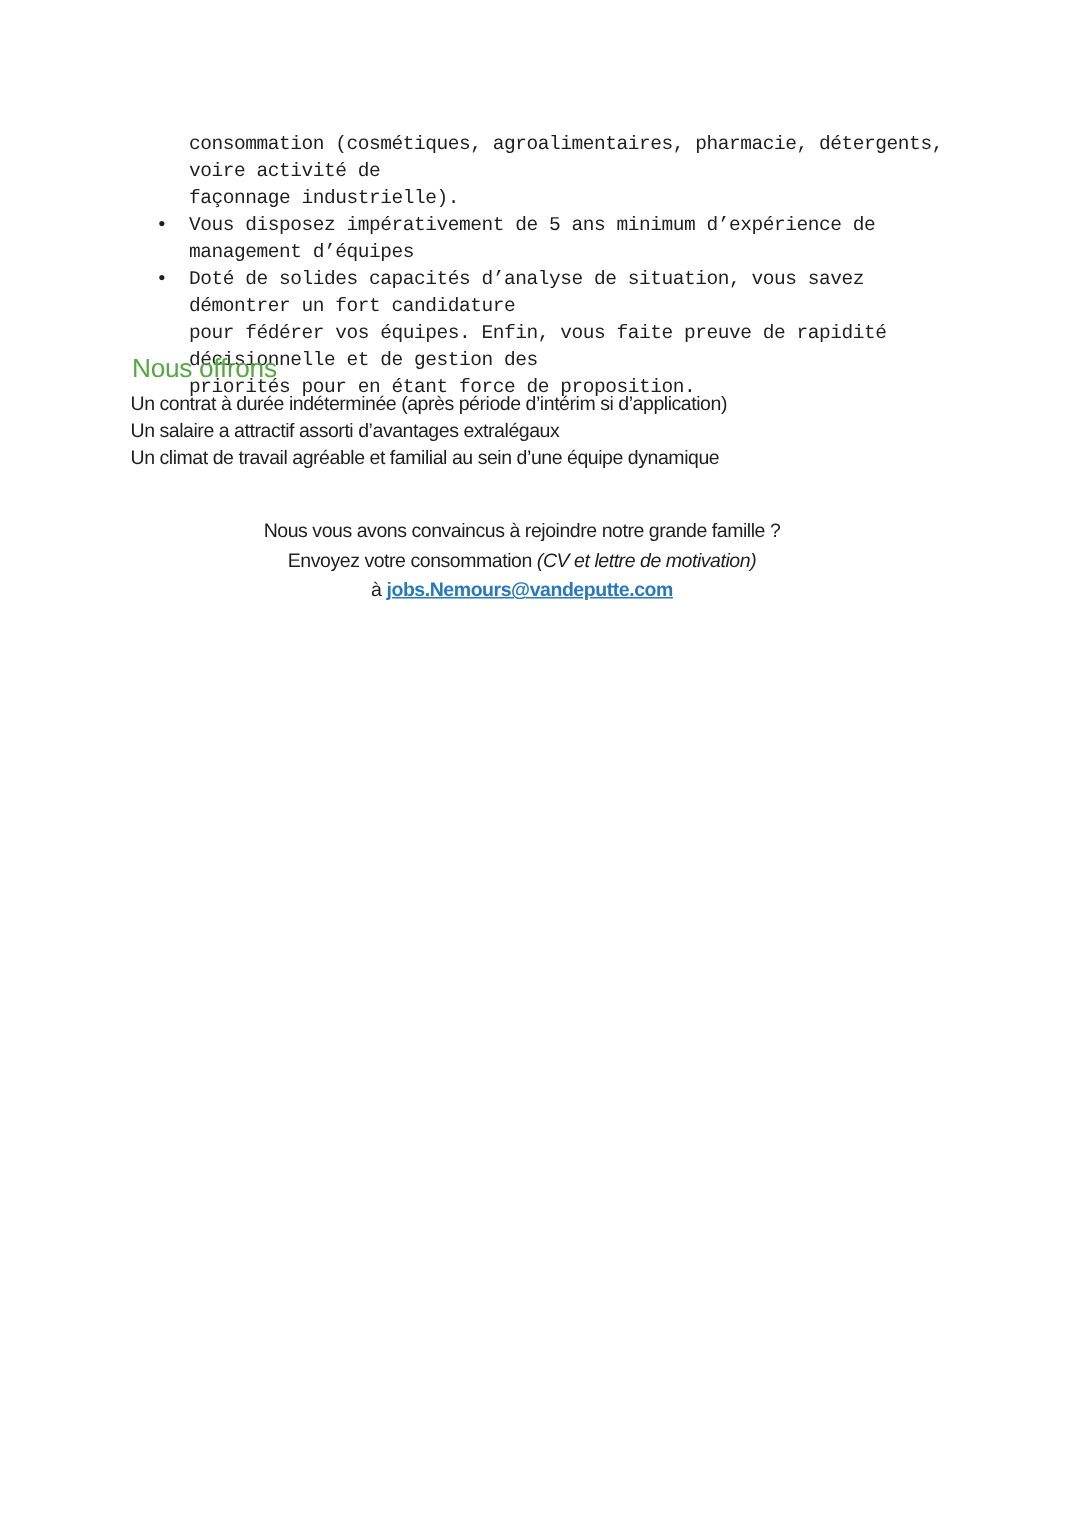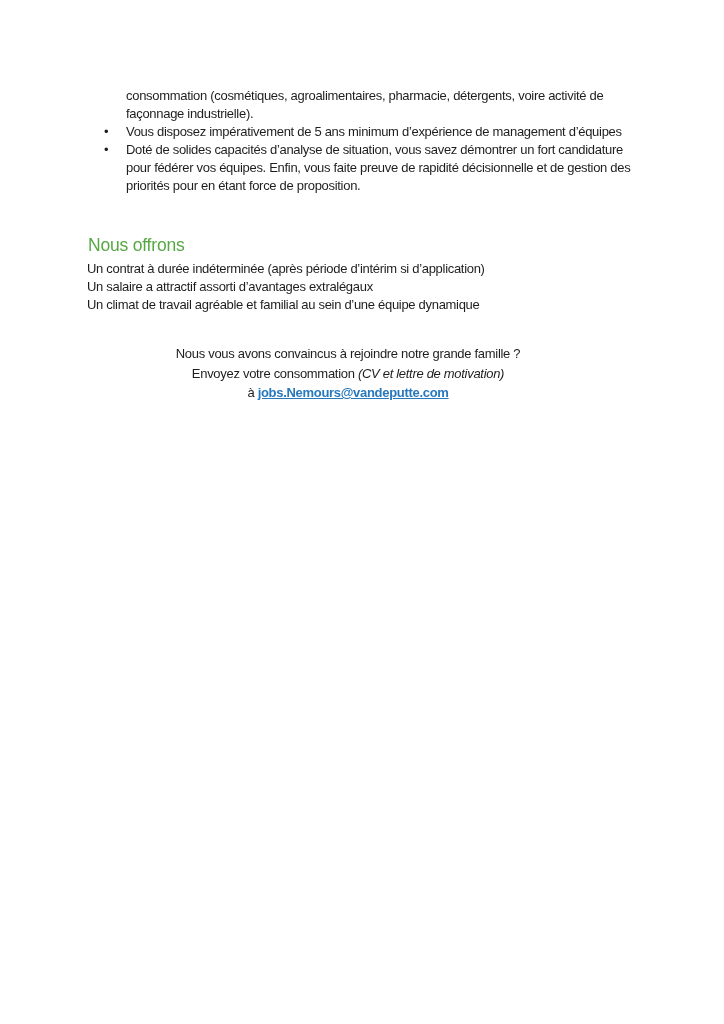--- a/index.html
+++ b/index.html
@@ -19,20 +19,21 @@
   .body-text {
     font-size: 13px;
     line-height: 18px;
     letter-spacing: -0.3px;
   }
   .list-block {
     position: absolute;
     top: 87px;
     left: 104px;
     width: 540px;
+    font-family: Liberation Mono, monospace;
   }
   .continuation {
     margin-left: 22px;
   }
   .list-item {
     display: flex;
     align-items: flex-start;
   }
   .bullet {
     width: 22px;

